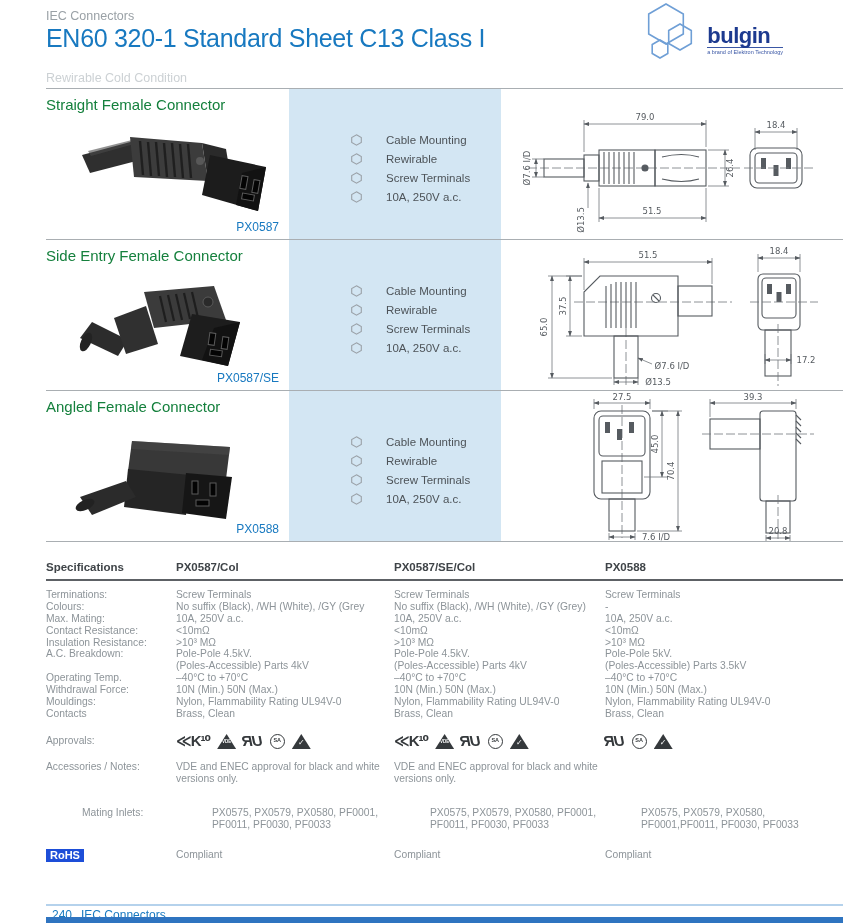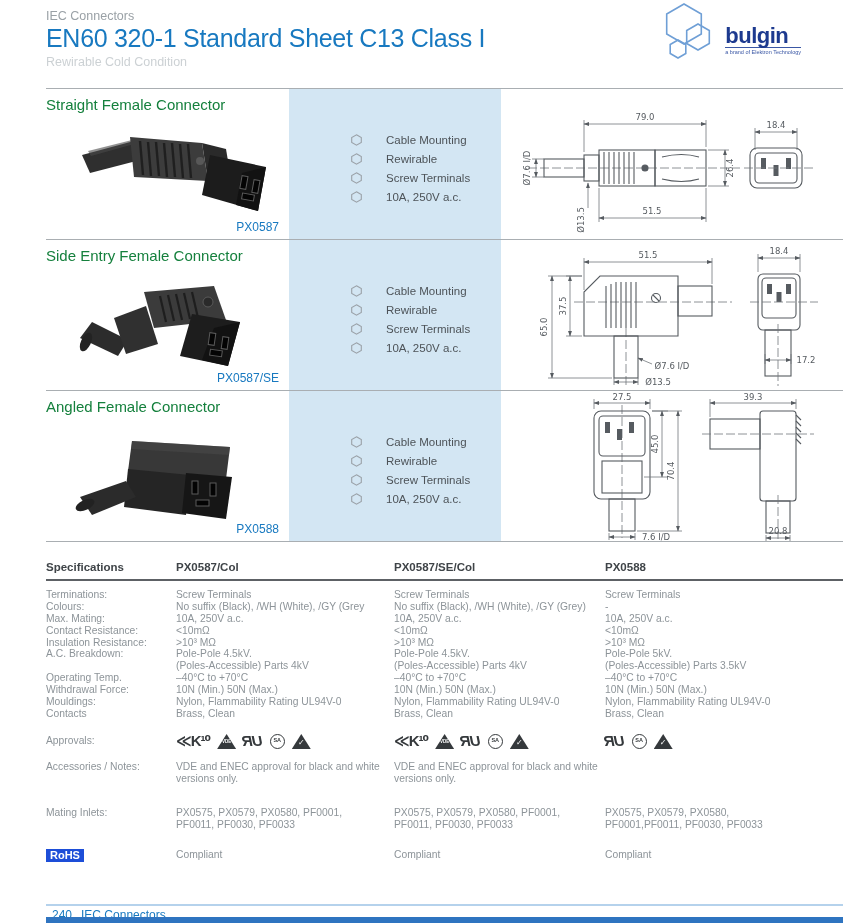--- a/index.html
+++ b/index.html
@@ -7,22 +7,22 @@
   body {
     width:843px; height:923px; position:relative; overflow:hidden;
     font-family:"Liberation Sans","DejaVu Sans",sans-serif; color:#8d9499;
   }
   .content { margin-left:46px; width:797px; }
 
   
   header { height:88px; position:relative; padding-top:9px; }
   .eyebrow { font-size:12.5px; color:#9aa1a6; }
   .title   { font-size:25px; color:#1879c0; font-weight:400; letter-spacing:-0.3px; margin-top:1px; }
-  .subtitle{ font-size:12.5px; color:#ccd1d4; margin-top:2px; }
-  .logo { position:absolute; top:2px; right:42px; display:flex; align-items:center; }
+  .subtitle{ font-size:12.5px; color:#ccd1d4; margin-top:18px; }
+  .logo { position:absolute; top:2px; right:60px; display:flex; align-items:center; }
   .logo-text { margin-left:2px; margin-top:14px; }
   .brand { font-size:22px; font-weight:bold; color:#1d3a8f; letter-spacing:-0.5px; line-height:20px; }
   .tagline { font-size:5.5px; color:#3a57a5; border-top:1px solid #3a57a5; padding-top:1px; margin-top:1px; }
 
   
   .section { height:151px; border-top:1px solid #a9aeb2; display:flex; }
   .last-rule { border-top:1px solid #a9aeb2; }
   .sec-left { width:243px; position:relative; }
   .sec-title { padding-top:7px; font-size:15px; color:#15803d; }
   .photo { margin:8px 0 0 28px; display:block; }
@@ -43,21 +43,21 @@
   .preline { white-space:pre-line; }
   .approvals-row { margin-top:14px; align-items:center; }
   .apvgroup { display:flex; align-items:center; gap:7px; }
   .apv { display:inline-flex; align-items:center; justify-content:center; color:#35393c; font-weight:bold; }
   .apv-enec-10 { font-size:15px; letter-spacing:-1px; }
   .apv-vde { width:19px; height:15px; clip-path:polygon(50% 0,100% 100%,0 100%); background:#35393c; color:#fff; font-size:4.5px; align-items:flex-end; padding-bottom:1px; }
   .apv-ul-recognized { font-size:15px; font-style:italic; transform:scaleX(-1); letter-spacing:-1px; }
   .apv-csa { width:15px; height:15px; border:1.8px solid #35393c; border-radius:50%; font-size:5.5px; }
   .apv-rcm { width:19px; height:15px; clip-path:polygon(50% 0,100% 100%,0 100%); background:#35393c; color:#fff; font-size:8px; align-items:flex-end; }
   .acc-row { margin-top:12px; }
-  .mating-row { margin-top:22px; }
+  .mating-row { margin-top:22px;margin-left:36px; }
   .rohs-row { margin-top:18px; }
   .rohs-badge { display:inline-block; background:#1d4ed8; color:#fff; font-weight:bold; font-size:11px; padding:1px 4px; }
 
   
   .footline { position:absolute; left:46px; right:0; top:904px; border-top:2px solid #b5d2ec; }
   .foottext { position:absolute; left:52px; top:908px; color:#1879c0; font-size:12px; }
   .foottext span { margin-right:9px; }
   .botbar { position:absolute; left:46px; right:0; bottom:0; height:6px; background:#2f74c0; }
 </style>
 </head>

